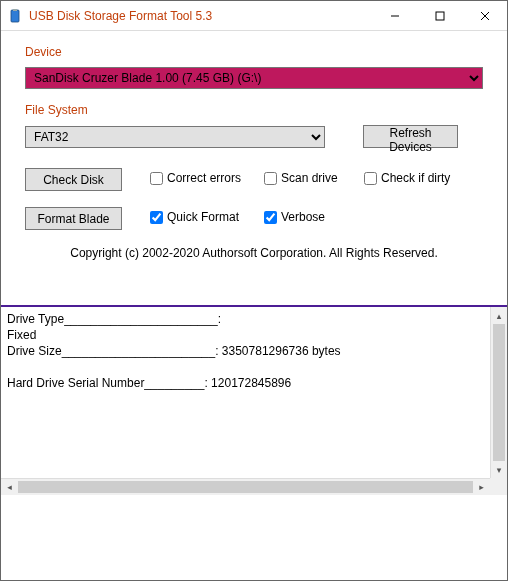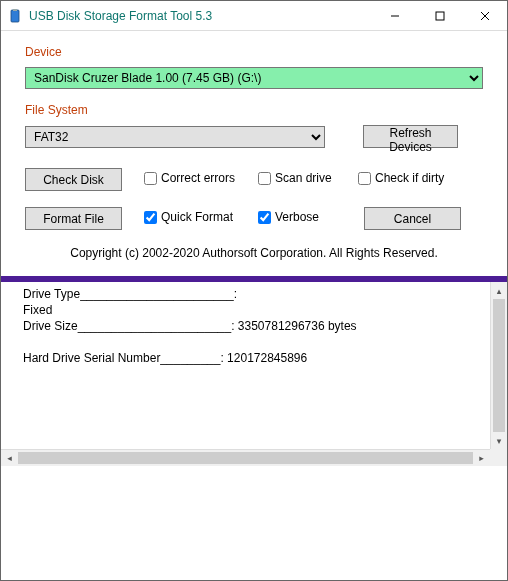--- a/index.html
+++ b/index.html
@@ -23,21 +23,21 @@
     background: #fff;
   }
   .titlebar .app-icon {
     width: 16px; height: 16px;
     margin-right: 6px;
     display: inline-flex; align-items: center; justify-content: center;
   }
   .titlebar .title-text {
     flex: 1;
     font-size: 12px;
-    color: #0f766e;
+    color: #c2410c;
   }
   .winbtn {
     width: 45px; height: 29px;
     display: flex; align-items: center; justify-content: center;
     font-size: 12px;
     color: #000;
     background: #fff;
   }
   .content {
     padding: 14px 24px 8px 24px;
@@ -45,21 +45,21 @@
   .label {
     font-size: 12px;
     color: #c2410c;
     margin-bottom: 8px;
   }
   .row { margin-bottom: 14px; }
   select.full {
     width: 100%;
     height: 22px;
     border: 1px solid #767676;
-    background: #86efac;
+    background: #be185d;
     font-family: inherit;
     font-size: 12px;
     padding-left: 4px;
   }
   .fs-row {
     display: flex;
     gap: 38px;
     align-items: center;
   }
   select.fs {
@@ -93,21 +93,21 @@
   }
   .action-rows { margin-top: 20px; }
   .action-row {
     display: flex;
     align-items: center;
     margin-bottom: 16px;
     gap: 0;
   }
   .action-row button.std {
     width: 97px;
-    margin-right: 22px;
+    margin-right: 28px;
   }
   .chk {
     display: inline-flex;
     align-items: center;
     font-size: 12px;
     gap: 4px;
   }
   .chk input[type=checkbox] {
     width: 13px; height: 13px;
     margin: 0;
@@ -118,27 +118,28 @@
   .chk-slot3 { width: 100px; }
   .cancel-btn { margin-left: auto; }
   .copyright {
     text-align: center;
     font-size: 12px;
     color: #000;
     margin-top: 12px;
     margin-bottom: 8px;
   }
   .info-panel {
-    border-top: 6px solid #4c1d95;
-    padding: 4px 6px 4px 22px;
+    border-top: 2px solid #4c1d95;
+    padding: 4px 6px 4px 6px;
     font-size: 12px;
     line-height: 16px;
     height: 190px;
     overflow: auto;
     position: relative;
+    margin-top: 29px;
   }
   .info-line { white-space: pre; }
   .scrollbar-v {
     position: absolute;
     right: 0; top: 0; bottom: 17px;
     width: 17px;
     background: #f0f0f0;
     border-left: 1px solid #ddd;
   }
   .sb-arrow {
@@ -248,36 +249,35 @@
         <div class="chk-slot3">
           <label class="chk">
             <input type="checkbox" style="">
             <span>Check if dirty</span>
           </label>
         </div>
       </div>
     </div>
 
     <div class="action-row">
-      <button class="std">Format File</button>
+      <button class="std">Format Blade</button>
       <div class="chk-group">
         <div class="chk-slot1">
           <label class="chk">
             <input type="checkbox" checked="" style="">
             <span>Quick Format</span>
           </label>
         </div>
         <div class="chk-slot2">
           <label class="chk">
             <input type="checkbox" checked="" style="">
             <span>Verbose</span>
           </label>
         </div>
       </div>
-      <button class="std cancel-btn">Cancel</button>
     </div>
   </div>
 
   <div class="copyright">Copyright (c) 2002-2020 Authorsoft Corporation. All Rights Reserved.</div>
 </div>
 
 <div class="info-panel">
   <div class="info-line">Drive Type_______________________:</div>
   <div class="info-line">Fixed</div>
   <div class="info-line">Drive Size_______________________: 3350781296736 bytes</div>

